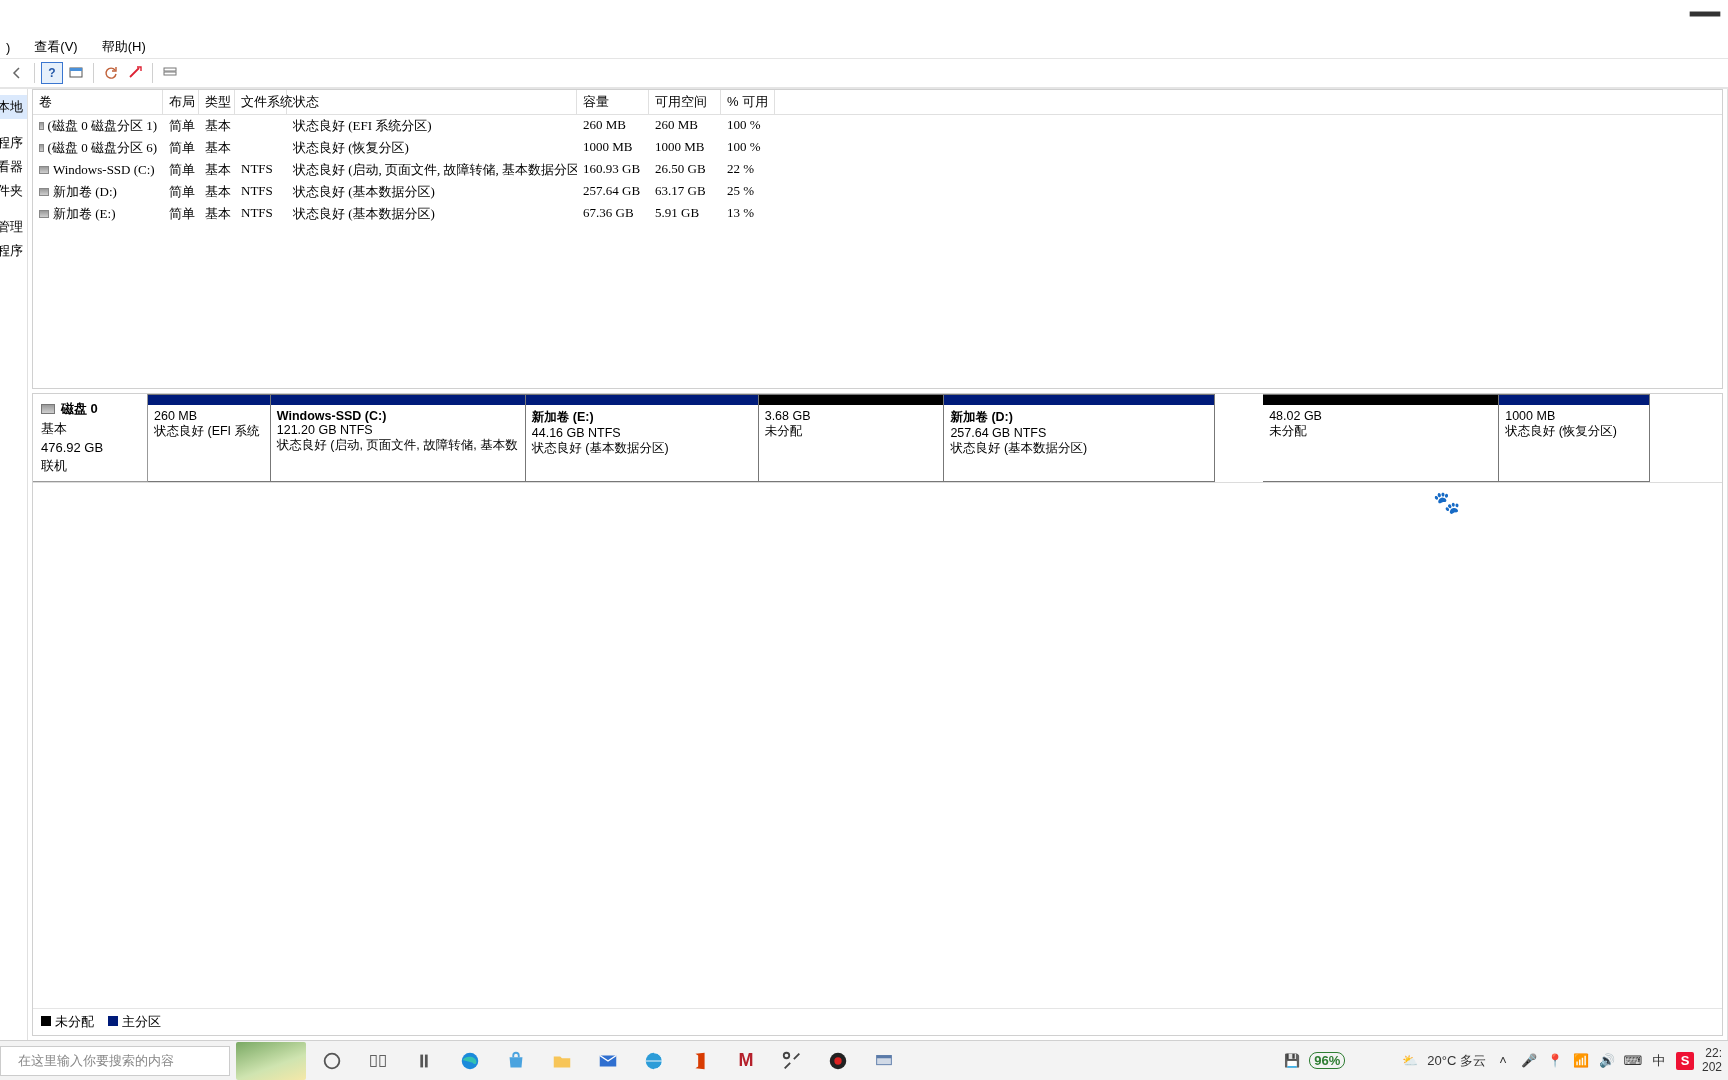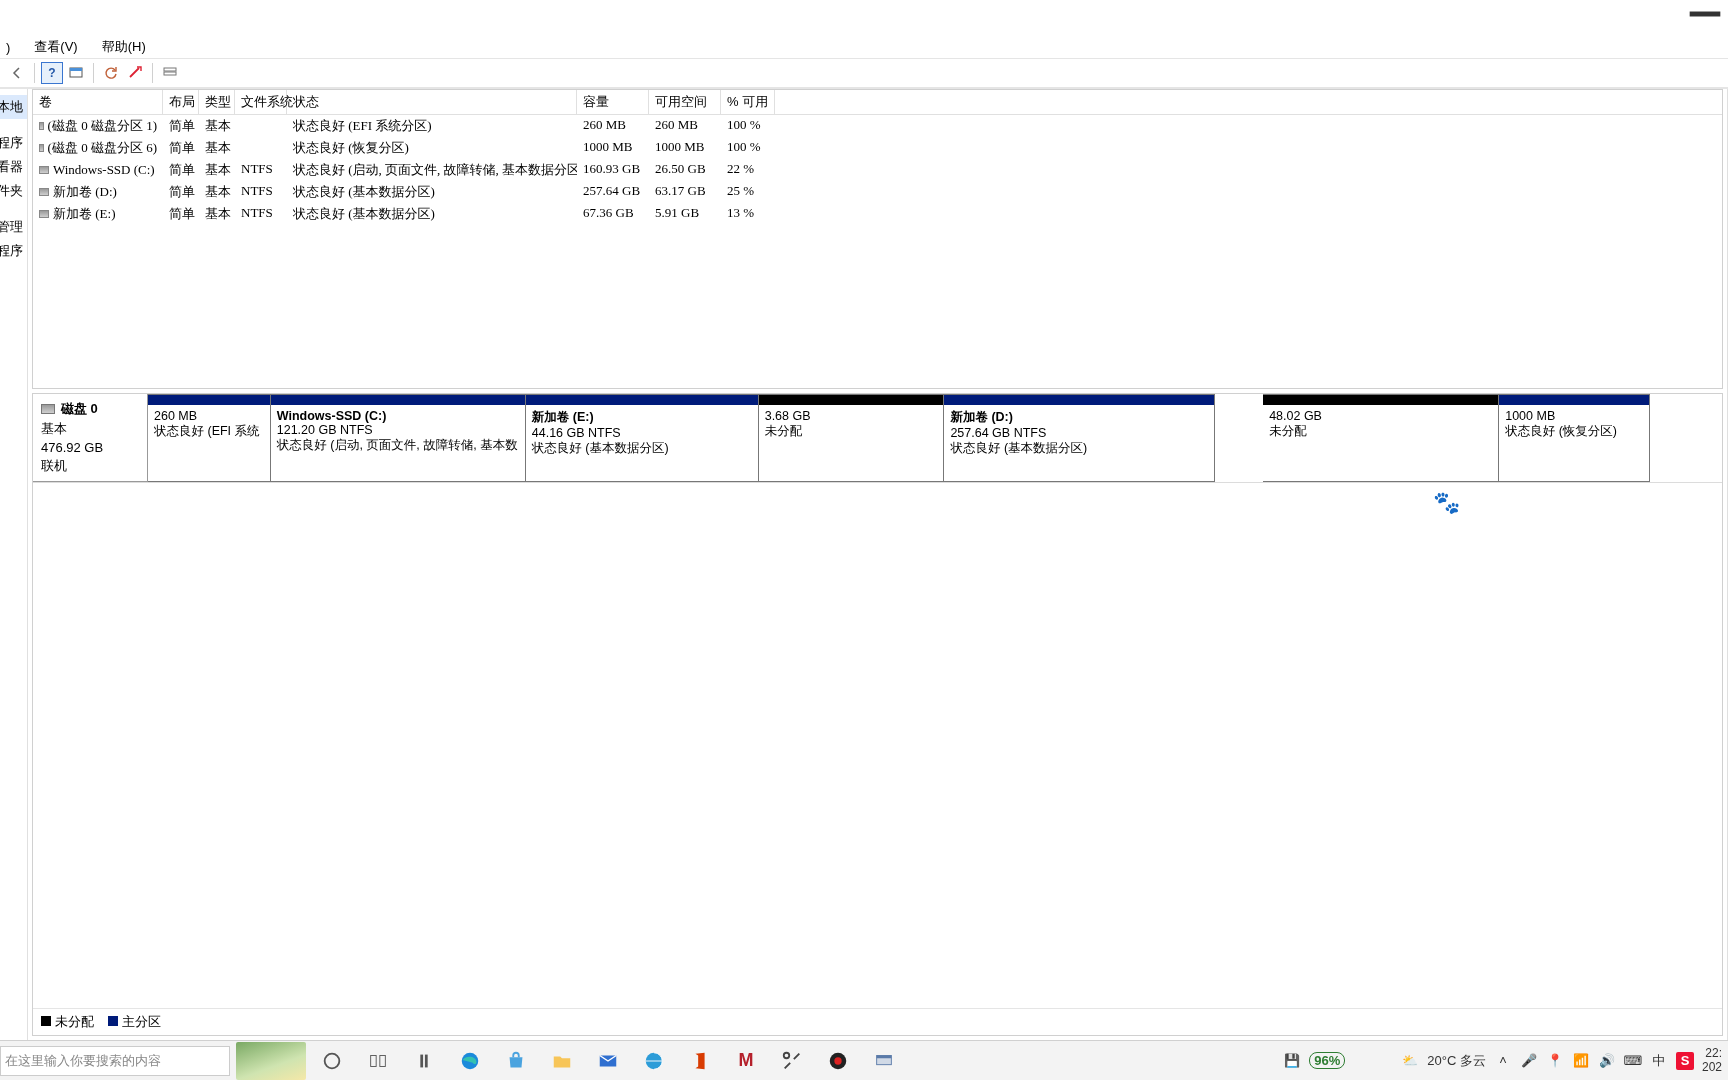--- a/index.html
+++ b/index.html
@@ -76,21 +76,21 @@
   .legend { padding: 4px 8px; font-size: 13px; display: flex; gap: 14px; align-items: center; border-top: 1px solid #e5e5e5; }
   .legend .swatch { width: 10px; height: 10px; display: inline-block; margin-right: 4px; }
   .sw-un { background: #000; }
   .sw-pr { background: #001b7a; }
 
   
   .mascot { position: absolute; font-size: 22px; }
 
   
   .taskbar { height: 40px; background: #f3f3f3; border-top: 1px solid #d0d0d0; display: flex; align-items: center; font-size: 13px; }
-  .task-search { width: 230px; height: 30px; background: #fff; border: 1px solid #ccc; margin-left: 0; display: flex; align-items: center; padding: 0 4px; color: #888; }
+  .task-search { width: 230px; height: 30px; background: #fff; border: 1px solid #ccc; margin-left: 0; display: flex; align-items: center; padding: 0 17px; color: #888; }
   .task-img { width: 70px; height: 38px; margin-left: 6px; background: linear-gradient(160deg,#7aa964 0%,#cfe4b0 60%,#f5e8a8 100%); border-radius: 2px; }
   .task-icons { display: flex; align-items: center; gap: 6px; margin-left: 6px; }
   .task-icons .ti { width: 40px; height: 38px; display: flex; align-items: center; justify-content: center; }
   .task-icons .ti svg { width: 22px; height: 22px; }
   .task-spacer { flex: 1; }
   .tray { display: flex; align-items: center; gap: 8px; padding-right: 4px; color: #333; }
   .battery { border: 1px solid #2e7d32; color: #2e7d32; padding: 0 4px; font-weight: bold; border-radius: 8px; }
   .tray .ic { width: 18px; height: 18px; display: flex; align-items: center; justify-content: center; }
   .clock { display: flex; flex-direction: column; align-items: flex-end; line-height: 1.1; font-size: 12px; padding-right: 2px; }
 </style>

